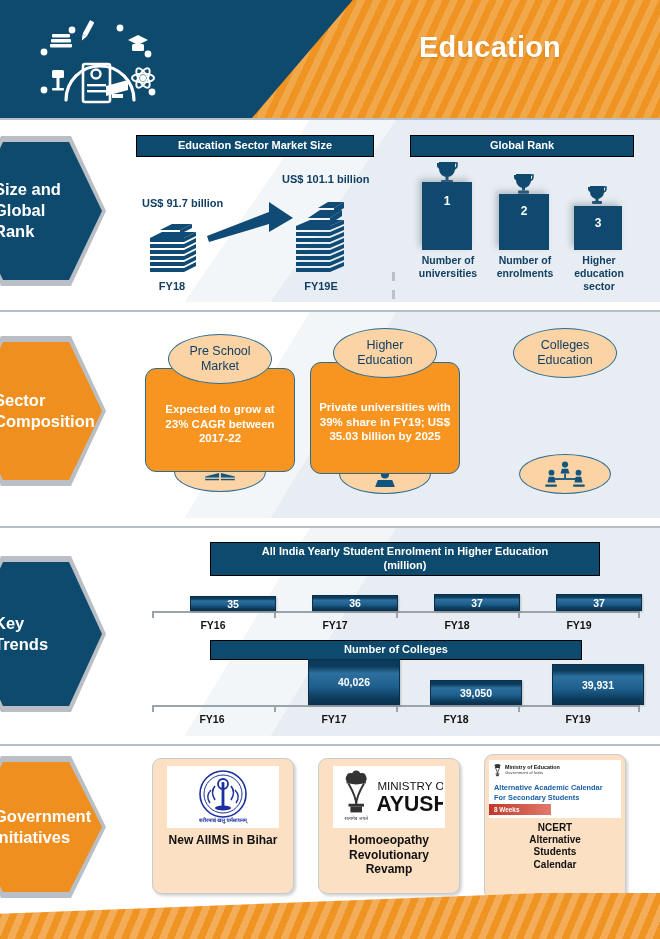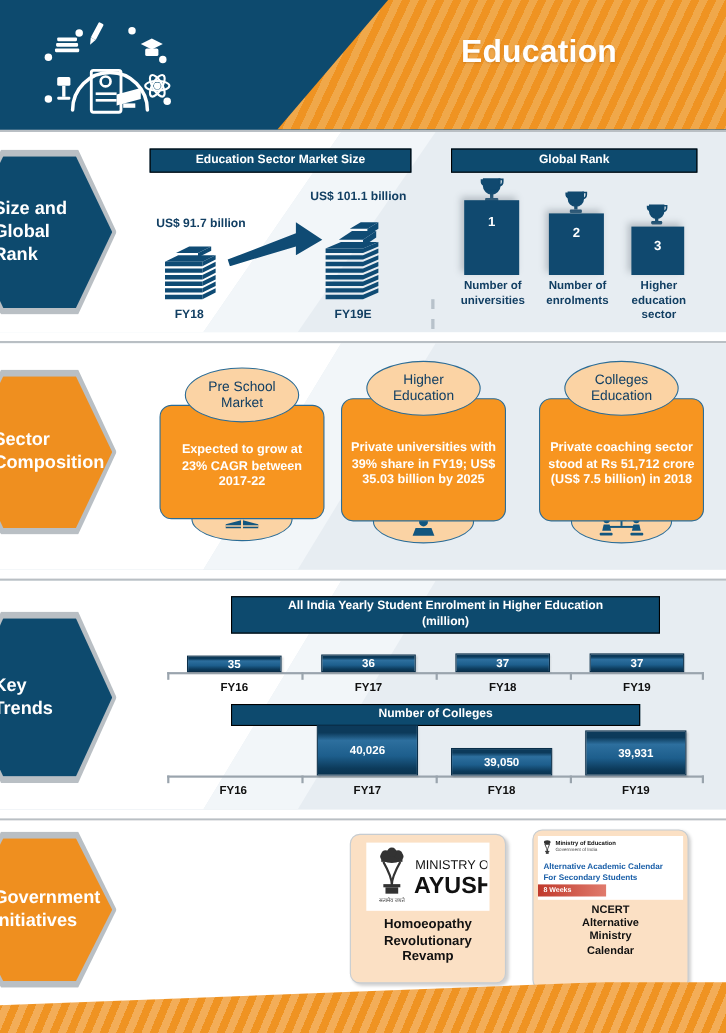--- a/index.html
+++ b/index.html
@@ -105,20 +105,21 @@
   #sec3 { top:528px; height:208px; }
   .axis { position:absolute; height:1.5px; background:#9aa4ad; }
   .tick { position:absolute; width:1.5px; background:#9aa4ad; }
   .bar3d {
     position:absolute;
     background:linear-gradient(to bottom,#0c3a5a 0%,#0c3a5a 14%,#2d6f9e 30%,#1d5e8c 62%,#0c3a5a 88%,#0a3350 100%);
     border:1px solid #0a2f4a;
     display:flex; align-items:center; justify-content:center;
     color:#fff; font-size:10.5px; font-weight:bold;
     box-shadow:1px 1px 2px rgba(0,0,0,.18);
+    margin-left:20px;
   }
   .cat-label { position:absolute; text-align:center; color:#111; font-size:10.5px; font-weight:bold; }
 
   
   #sec4 { top:746px; height:160px; background:#ffffff; }
   .gov-card {
     position:absolute; top:12px; width:142px; height:136px;
     background:#fbe0c4; border:1px solid #c6ccd1; border-radius:9px;
     box-shadow:2px 2px 3px rgba(0,0,0,.18);
     display:flex; flex-direction:column; align-items:center;
@@ -383,21 +384,20 @@
       </div>
     </div>
 
     <div class="comp-card" style="left:490px;top:16px;height:178px">
       <div class="comp-bubble">
         <span>
           <span>Colleges</span><br>
           <span>Education</span>
         </span>
       </div>
-      <div class="comp-body" style="height:112px">Private coaching sector stood at Rs 51,712 crore (US$ 7.5 billion) in 2018</div>
       <div class="comp-icon" style="top:126px">
         <svg viewBox="0 0 46 30" width="42" height="27">
           <g fill="#12567f">
             <circle cx="23" cy="4" r="3.4"></circle>
               <path d="M18 14 L19.6 8.5 h6.8 L28 14 Z"></path>
             <circle cx="8" cy="13" r="3.2"></circle>
               <path d="M3.5 24 L5 17.5 h6 L12.5 24 Z"></path>
             <circle cx="38" cy="13" r="3.2"></circle>
               <path d="M33.5 24 L35 17.5 h6 L42.5 24 Z"></path>
             <rect x="22" y="14" width="2" height="5"></rect>
@@ -471,20 +471,37 @@
   <div class="section" id="sec4">
     <div class="hex-wrap" style="top:10px;height:142px">
       <div class="hex-outline"></div>
       <div class="hex-fill hex-orange"></div>
       <div class="hex-text">
         <div>Government</div>
         <div>Initiatives</div>
       </div>
     </div>
 
+    <div class="gov-card" style="left:152px">
+      <div class="gov-img">
+        <svg viewBox="0 0 100 58" width="100" height="58">
+          <circle cx="50" cy="26" r="23" fill="none" stroke="#1b2f9e" stroke-width="1.6"></circle>
+          <circle cx="50" cy="26" r="19" fill="none" stroke="#1b2f9e" stroke-width="1"></circle>
+          <g fill="#1b2f9e">
+            <rect x="48.6" y="14" width="2.8" height="26" rx="1.2"></rect>
+            <path d="M50 11 a5 5 0 0 1 5 5 a5 5 0 0 1 -10 0 a5 5 0 0 1 5 -5 z" fill="none" stroke="#1b2f9e" stroke-width="1.8"></path>
+            <path d="M42 18 q-5 6 0 14 M58 18 q5 6 0 14" fill="none" stroke="#1b2f9e" stroke-width="1.6"></path>
+            <path d="M38 22 q-6 6 -1 13 M62 22 q6 6 1 13" fill="none" stroke="#1b2f9e" stroke-width="1.3"></path>
+            <ellipse cx="50" cy="40" rx="8" ry="2.4"></ellipse>
+          </g>
+          <text x="50" y="54" font-size="5.2" fill="#1b2f9e" text-anchor="middle" font-family="'Liberation Sans',sans-serif" font-weight="bold">शरीरमाद्यं खलु धर्मसाधनम्</text>
+        </svg>
+      </div>
+      <div class="gov-cap">New AIIMS  in Bihar</div>
+    </div>
 
     <div class="gov-card" style="left:318px">
       <div class="gov-img">
         <svg viewBox="0 0 112 58" width="108" height="56">
           <g fill="#333">
             <ellipse cx="22" cy="10" rx="11" ry="6"></ellipse>
             <rect x="12" y="12" width="20" height="3"></rect>
             <path d="M14 15 q8 14 8 22 M30 15 q-8 14 -8 22" stroke="#333" stroke-width="2" fill="none"></path>
             <rect x="14" y="36" width="16" height="3"></rect>
             <rect x="16" y="39" width="12" height="6"></rect>
@@ -523,21 +540,21 @@
         </div>
         <div style="padding:6px 5px 0 5px;color:#1a5fa8;font-size:7.4px;font-weight:bold;line-height:1.32;text-align:left">
           <div>Alternative Academic Calendar</div>
           <div>For Secondary Students</div>
         </div>
         <div style="position:absolute;left:0;bottom:3px;width:62px;height:11px;background:linear-gradient(to right,#c0392b,#e07b6d);color:#fff;font-size:6.4px;font-weight:bold;display:flex;align-items:center;padding-left:5px">8 Weeks</div>
       </div>
       <div class="gov-cap" style="font-size:10px;margin-top:4px">
         <div>NCERT</div>
         <div>Alternative</div>
-        <div>Ministry</div>
+        <div>Students</div>
         <div>Calendar</div>
       </div>
     </div>
   </div>
 
   <div class="footer">
     <div class="footer-stripe"></div>
   </div>
 </div>
 

